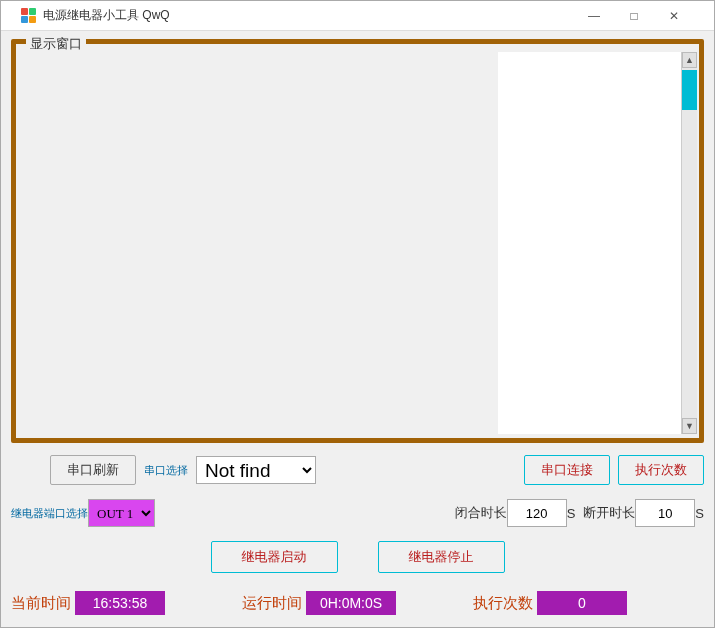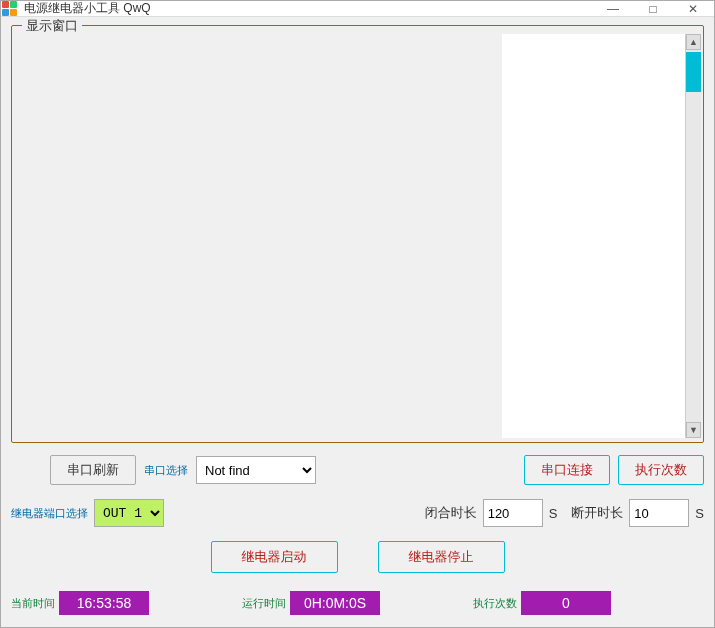--- a/index.html
+++ b/index.html
@@ -14,24 +14,24 @@
     .window {
       width: 715px;
       height: 628px;
       background: #f0f0f0;
       border: 1px solid #aaa;
       display: flex;
       flex-direction: column;
     }
     .title-bar {
       background: #fff;
-      height: 16px;
-      display: flex;
-      align-items: center;
-      padding: 0 1px;
+      height: 30px;
+      display: flex;
+      align-items: center;
+      padding: 0 20px;
       border-bottom: 1px solid #ddd;
       user-select: none;
     }
     .title-bar-icon {
       width: 16px;
       height: 16px;
       margin-right: 6px;
       display: flex;
       flex-wrap: wrap;
       gap: 1px;
@@ -65,21 +65,21 @@
 
     .main-content {
       flex: 1;
       padding: 8px 10px;
       display: flex;
       flex-direction: column;
       gap: 8px;
     }
 
     .display-group {
-      border: 1px solid #a16207;
+      border: 5px solid #a16207;
       border-radius: 2px;
       position: relative;
       flex: 1;
       display: flex;
       flex-direction: column;
       align-items: flex-end;
     }
     .display-group-legend {
       position: absolute;
       top: -9px;
@@ -162,73 +162,73 @@
     .label-text {
       font-size: 11px;
       color: #0369a1;
       white-space: nowrap;
     }
     .label-black {
       color: #333;
     }
     select.port-select {
       height: 28px;
-      font-size: 13px;
+      font-size: 19px;
       border: 1px solid #aaa;
       background: #fff;
       padding: 2px 4px;
       min-width: 120px;
       font-family: 'Microsoft YaHei', SimSun, sans-serif;
       cursor: pointer;
     }
     select.relay-select {
       height: 28px;
       font-size: 13px;
       border: 1px solid #aaa;
-      background: #bef264;
+      background: #d946ef;
       padding: 2px 4px;
-      font-family: Liberation Mono, monospace;
+      font-family: Liberation Serif, serif;
       cursor: pointer;
     }
     input.time-input {
       width: 60px;
       height: 28px;
       border: 1px solid #aaa;
       font-size: 13px;
       padding: 2px 4px;
       font-family: 'Microsoft YaHei', SimSun, sans-serif;
+      text-align: center;
     }
     .unit-label {
       font-size: 13px;
       color: #333;
     }
     .spacer { flex: 1; }
 
     .row2 {
       display: flex;
       align-items: center;
-      gap: 6px;
       padding: 2px 0;
     }
     .row3 {
       display: flex;
       align-items: center;
       justify-content: center;
       gap: 40px;
       padding: 4px 0;
     }
     .status-row {
       display: flex;
       align-items: center;
       gap: 0;
       padding: 6px 0 4px 0;
     }
     .status-label {
-      font-size: 11px;
-      color: #15803d;
+      font-size: 15px;
+      color: #c2410c;
       white-space: nowrap;
     }
     .status-value {
       background: #a21caf;
       color: #fff;
       font-size: 14px;
       padding: 4px 12px;
       margin-left: 4px;
       min-width: 90px;
       text-align: center;

